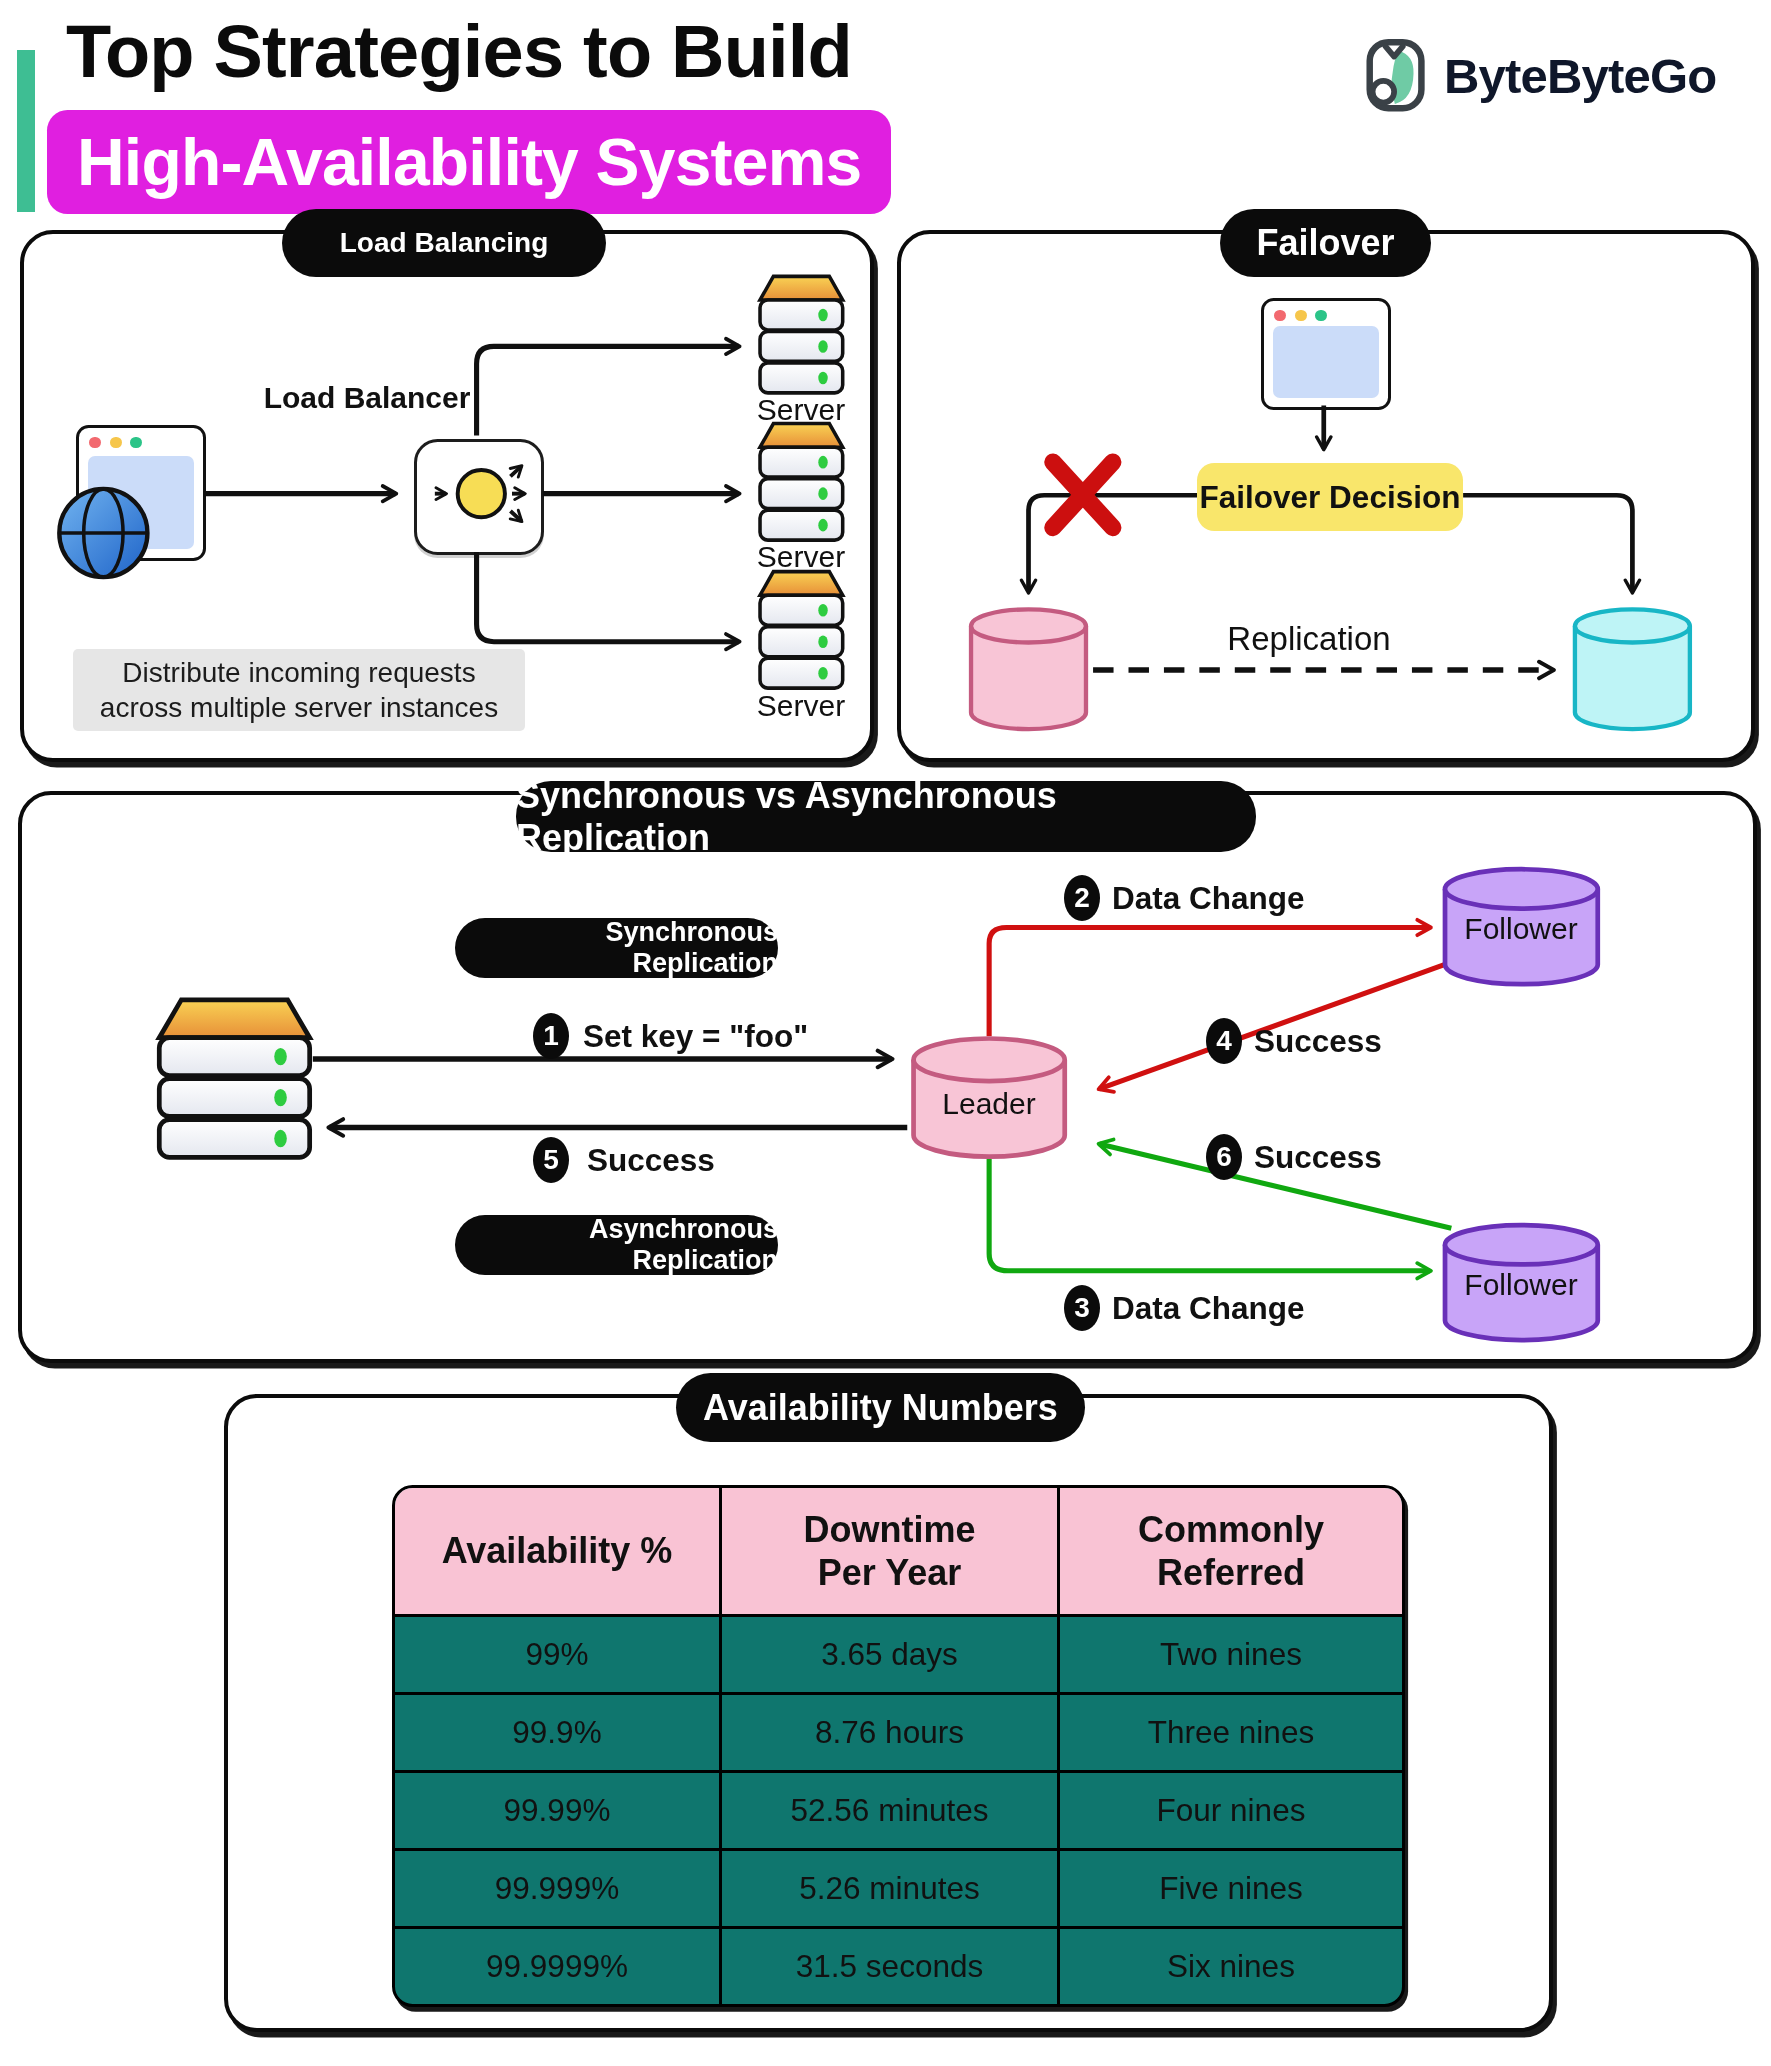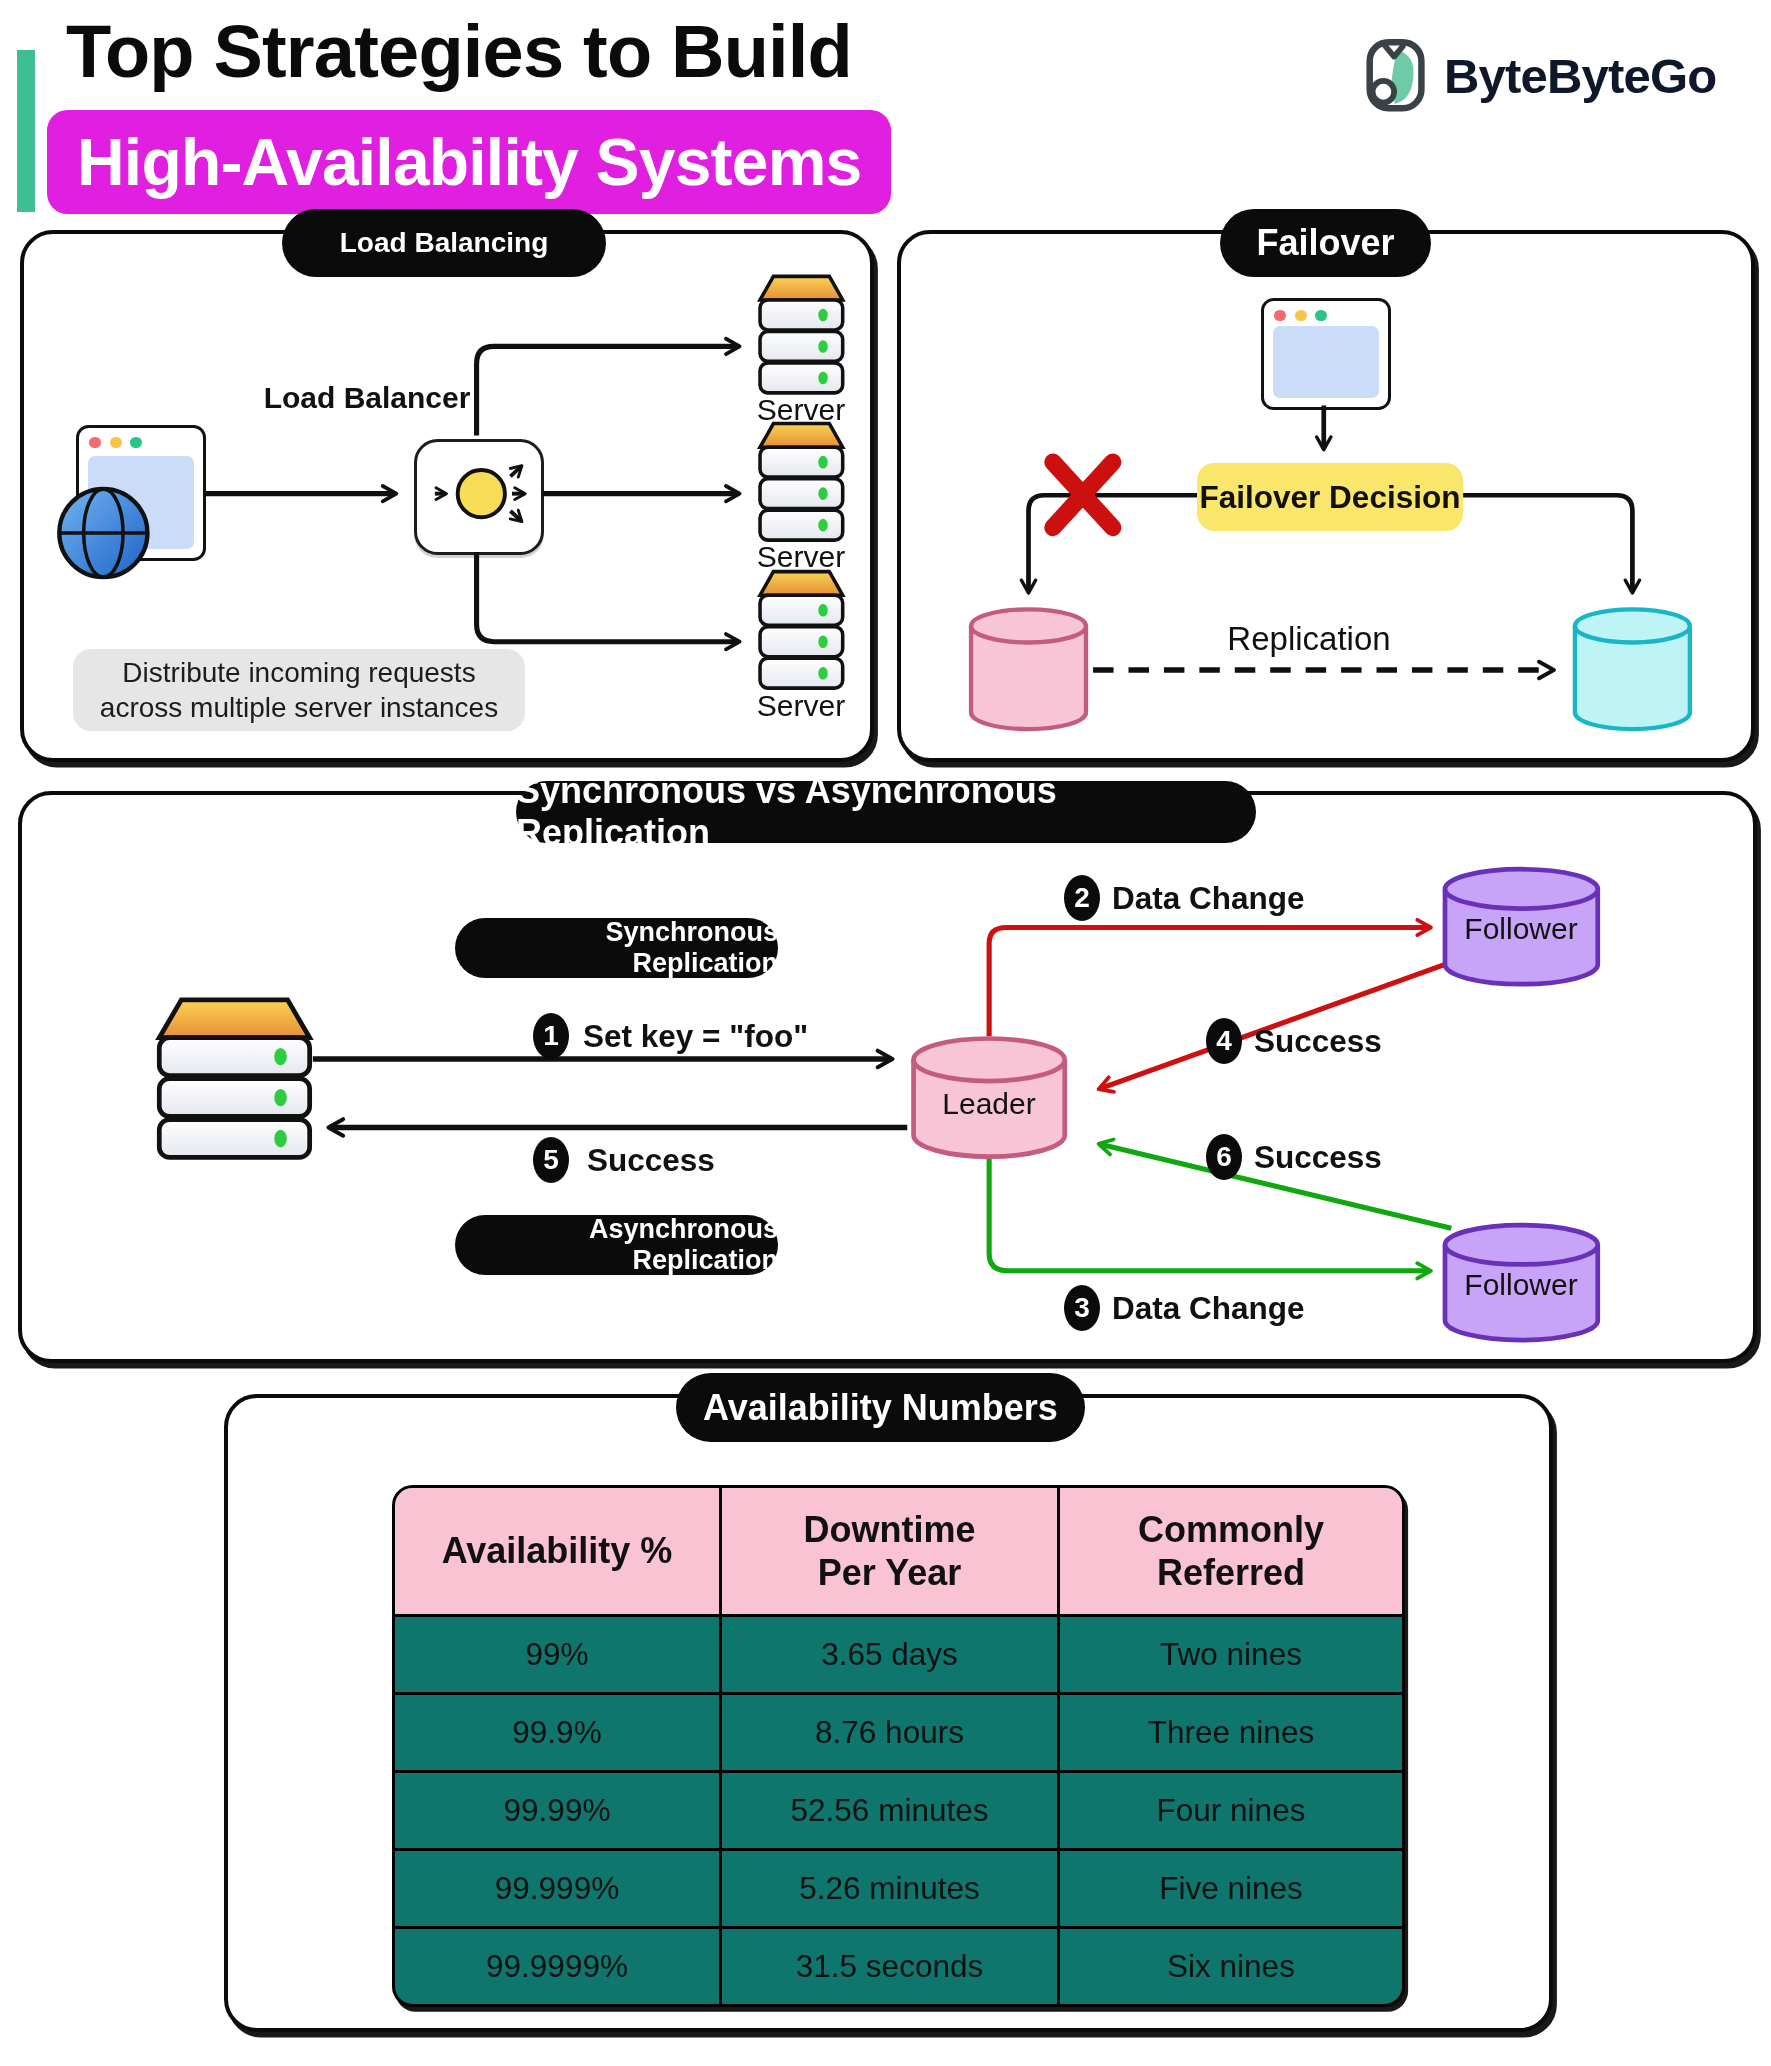--- a/index.html
+++ b/index.html
@@ -13,38 +13,38 @@
   .brand-text{font-size:49px;font-weight:700;color:#0f172a;letter-spacing:-0.8px;}
   
   .panel{position:absolute;background:#fff;border:4.7px solid #0b0b0b;border-radius:33px;box-shadow:3.9px 5.5px 0 rgba(0,0,0,.9);}
   .p1{left:19.7px;top:230px;width:846px;height:524px;}
   .p2{left:897px;top:230px;width:850px;height:524px;}
   .p3{left:18px;top:791px;width:1731px;height:564px;}
   .p4{left:224px;top:1394px;width:1321px;height:630px;}
   .section-pill{position:absolute;background:#0b0b0b;color:#fff;border-radius:35px;display:flex;align-items:center;justify-content:center;font-weight:800;z-index:6;}
   .pill-lb{left:282px;top:209px;width:324px;height:68px;font-size:28px;}
   .pill-fo{left:1220px;top:209px;width:211px;height:68px;font-size:36px;}
-  .pill-sync-async{left:516px;top:781px;width:740px;height:62px;font-size:36px;}
+  .pill-sync-async{left:516px;top:781px;width:740px;height:71px;font-size:36px;}
   .pill-avail{left:676px;top:1373px;width:409px;height:69px;font-size:36px;}
   .mini-pill{position:absolute;background:#0b0b0b;color:#fff;border-radius:30px;display:flex;align-items:center;justify-content:center;font-weight:700;font-size:27px;z-index:6;text-align:right;}
   .pill-syncrep{left:455px;top:918px;width:323px;height:60px;}
   .pill-asyncrep{left:455px;top:1215px;width:323px;height:60px;}
   
   .browser{position:absolute;background:#fff;border:3.9px solid #111;border-radius:12.6px;z-index:3;}
   .browser .dot{position:absolute;top:8.7px;width:11.8px;height:11.8px;border-radius:50%;}
   .browser .d1{left:10.2px;background:#F2696F;}
   .browser .d2{left:31px;background:#F6C64B;}
   .browser .d3{left:51px;background:#2BC488;}
   .browser .content{position:absolute;left:8.7px;right:8.7px;bottom:8.7px;background:#CBDCF9;border-radius:7px;}
   .b1{left:76px;top:425px;width:124px;height:130px;}
   .b1 .content{top:27.6px;}
   .b2{left:1261px;top:298px;width:124px;height:106px;}
   .b2 .content{top:25px;}
   .lb-box{left:414px;top:439px;width:124px;height:110px;background:#fff;border:3.9px solid #1d1d1d;border-radius:23.6px;z-index:3;box-shadow:0 3.1px 0 rgba(0,0,0,.18);}
-  .note-box{left:73px;top:649px;width:452px;height:82px;background:#E6E6E6;border-radius:18px;display:flex;align-items:center;justify-content:center;text-align:center;font-size:28px;font-weight:500;white-space:pre-line;line-height:1.25;z-index:3;color:#1c1c1c;}
+  .note-box{left:73px;top:649px;width:452px;height:82px;background:#E6E6E6;border-radius:5px;display:flex;align-items:center;justify-content:center;text-align:center;font-size:28px;font-weight:500;white-space:pre-line;line-height:1.25;z-index:3;color:#1c1c1c;}
   .decision-box{left:1197px;top:463px;width:266px;height:68px;background:#F9E66B;border-radius:17.3px;display:flex;align-items:center;justify-content:center;font-size:31.5px;font-weight:600;z-index:3;}
   
   .lbl{position:absolute;z-index:6;white-space:nowrap;}
   .center{transform:translate(-50%,-50%);}
   .lb-label{left:367px;top:398px;font-size:30px;font-weight:600;}
   .server-label{font-size:30px;font-weight:500;}
   .repl-label{left:1309px;top:639px;font-size:33px;font-weight:500;}
   .cyl-label{font-size:30px;font-weight:500;}
   .badge{position:absolute;width:36px;height:46px;background:#0b0b0b;color:#fff;border-radius:50%;display:flex;align-items:center;justify-content:center;font-size:28px;font-weight:800;transform:translate(-50%,-50%);z-index:6;}
   .steptext{position:absolute;font-size:31.5px;font-weight:650;transform:translateY(-50%);z-index:6;white-space:nowrap;}

